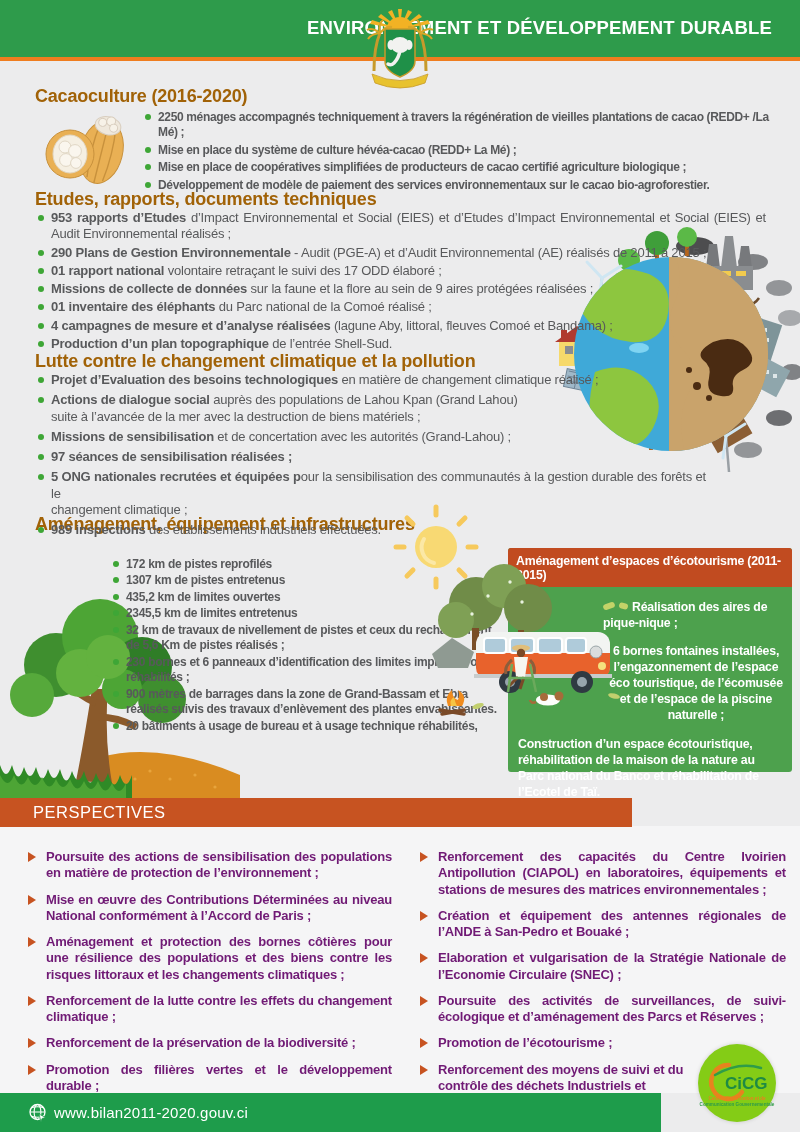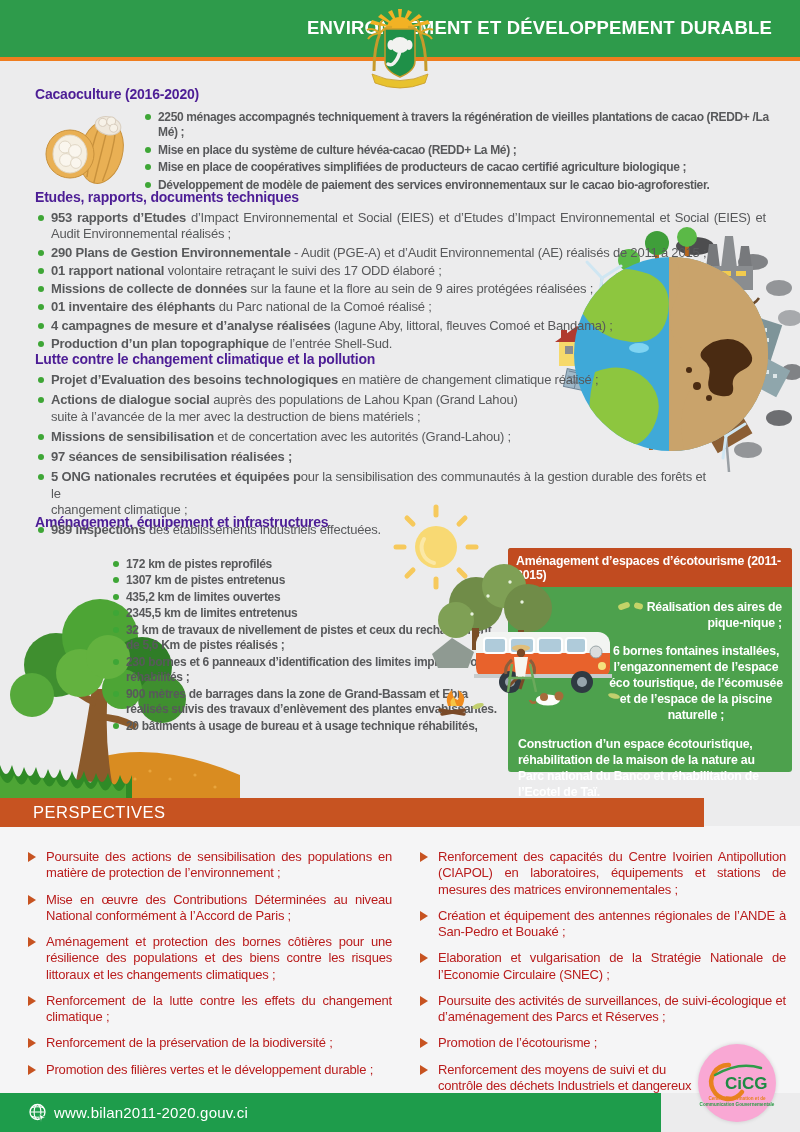--- a/index.html
+++ b/index.html
@@ -12,21 +12,21 @@
   .lower-bg { position:absolute; left:0; top:826px; width:800px; height:267px; background:#F5F5F6; }
 
   
   .header { position:absolute; left:0; top:0; width:800px; height:57px;
             background:#2E9B4B; border-bottom:4px solid #EF7D1F; }
   .header-title { position:absolute; right:28px; top:17px; color:#fff;
             font-size:18.5px; font-weight:700; letter-spacing:0.2px; white-space:nowrap; }
   .coat { position:absolute; left:352px; top:5px; width:96px; height:92px; z-index:6; }
 
   
-  .sec-title { position:absolute; margin:0; color:#4c1d95; font-size:14px; font-weight:700; letter-spacing:-0.2px; }
+  .sec-title { position:absolute; margin:0; color:#a16207; font-size:18px; font-weight:700; letter-spacing:-0.2px; }
   .t-cacao { left:35px; top:86px; }
   .t-etudes { left:35px; top:189px; }
   .t-lutte { left:35px; top:351px; }
   .t-amen  { left:35px; top:514px; }
 
   
   .bullets { position:absolute; list-style:none; margin:0; padding:0; z-index:3; }
   .bullets li { position:relative; padding-left:13px; line-height:1.25; white-space:pre-line; }
   .bullets li::before { content:""; position:absolute; left:0; top:5px; width:6px; height:6px;
                         border-radius:50%; background:#3EA636; }
@@ -58,52 +58,52 @@
   .tree  { position:absolute; left:0; top:593px; width:240px; height:208px; z-index:2; }
   .sun   { position:absolute; left:392px; top:503px; width:88px; height:88px; z-index:1; }
   .camp  { position:absolute; left:418px; top:556px; width:218px; height:182px; z-index:5; }
 
   
   .eco-box { position:absolute; left:508px; top:548px; width:284px; height:224px;
              background:#4DA14D; border-radius:3px; z-index:4; color:#fff; }
   .eco-head { background:#C14B20; color:#fff; font-weight:700; font-size:12.3px;
               letter-spacing:-0.2px; padding:6px 8px 5px 8px; border-radius:3px 3px 0 0; }
   .eco-box .txt { font-weight:700; font-size:12.3px; line-height:1.3; letter-spacing:-0.2px; }
-  .eco-item1 { text-align:right; padding:13px 10px 0 95px; position:relative; }
+  .eco-item1 { text-align:left; padding:13px 10px 0 95px; position:relative; }
   .leaf { display:inline-block; width:12px; height:6px; border-radius:6px; background:#C3D368;
           margin-right:4px; vertical-align:2px; }
   .leaf1 { transform:rotate(-20deg); } .leaf2 { transform:rotate(15deg); width:9px; }
   .eco-item2 { text-align:center; padding:12px 8px 0 100px; }
   .eco-item3 { text-align:left; padding:13px 10px 0 10px; }
 
   
-  .persp-bar { position:absolute; left:0; top:798px; width:704px; height:29px;
+  .persp-bar { position:absolute; left:0; top:798px; width:632px; height:29px;
                background:#C75321; z-index:6; }
   .persp-bar span { position:absolute; left:33px; top:5px; color:#fff; font-size:16.5px;
                font-weight:400; letter-spacing:0.5px; }
   .persp-col { position:absolute; top:849px; z-index:3; }
   .persp-left { left:28px; width:364px; }
   .persp-right { left:420px; width:366px; }
-  .persp-item { position:relative; padding-left:18px; margin-bottom:10px; font-weight:400;
-                font-size:13px; letter-spacing:-0.2px; line-height:1.25; color:#b91c1c;
+  .persp-item { position:relative; padding-left:18px; margin-bottom:10px; font-weight:700;
+                font-size:13px; letter-spacing:-0.2px; line-height:1.25; color:#701a75;
                 text-align:justify; }
   .tri { position:absolute; left:0; top:3px; width:0; height:0;
          border-left:8px solid #C75321; border-top:5px solid transparent; border-bottom:5px solid transparent; }
   .persp-right .persp-item:last-child { width:258px; text-align:left; }
 
   
   .footer { position:absolute; left:0; top:1093px; width:661px; height:39px;
             background:#1E9C4B; overflow:hidden; z-index:5; }
   .footer-circle { position:absolute; left:687px; top:-34px; width:100px; height:100px;
             border-radius:50%; background:#35A85B; }
   .globe-ic { position:absolute; left:28px; top:10px; width:19px; height:19px; }
   .footer-url { position:absolute; left:54px; top:11px; color:#fff; font-size:15px;
             text-decoration:none; letter-spacing:0.2px; }
   .cicg { position:absolute; left:698px; top:1044px; width:78px; height:78px; border-radius:50%;
-          background:#f9a8d4; z-index:7; box-shadow:0 0 4px rgba(0,0,0,0.15); }
+          background:#84cc16; z-index:7; box-shadow:0 0 4px rgba(0,0,0,0.15); }
 </style>
 </head>
 <body>
 
 <div class="page">
   <div class="lower-bg"></div>
 
   <div class="header">
     <div class="header-title">ENVIRONNEMENT ET DÉVELOPPEMENT DURABLE</div>
   </div>

